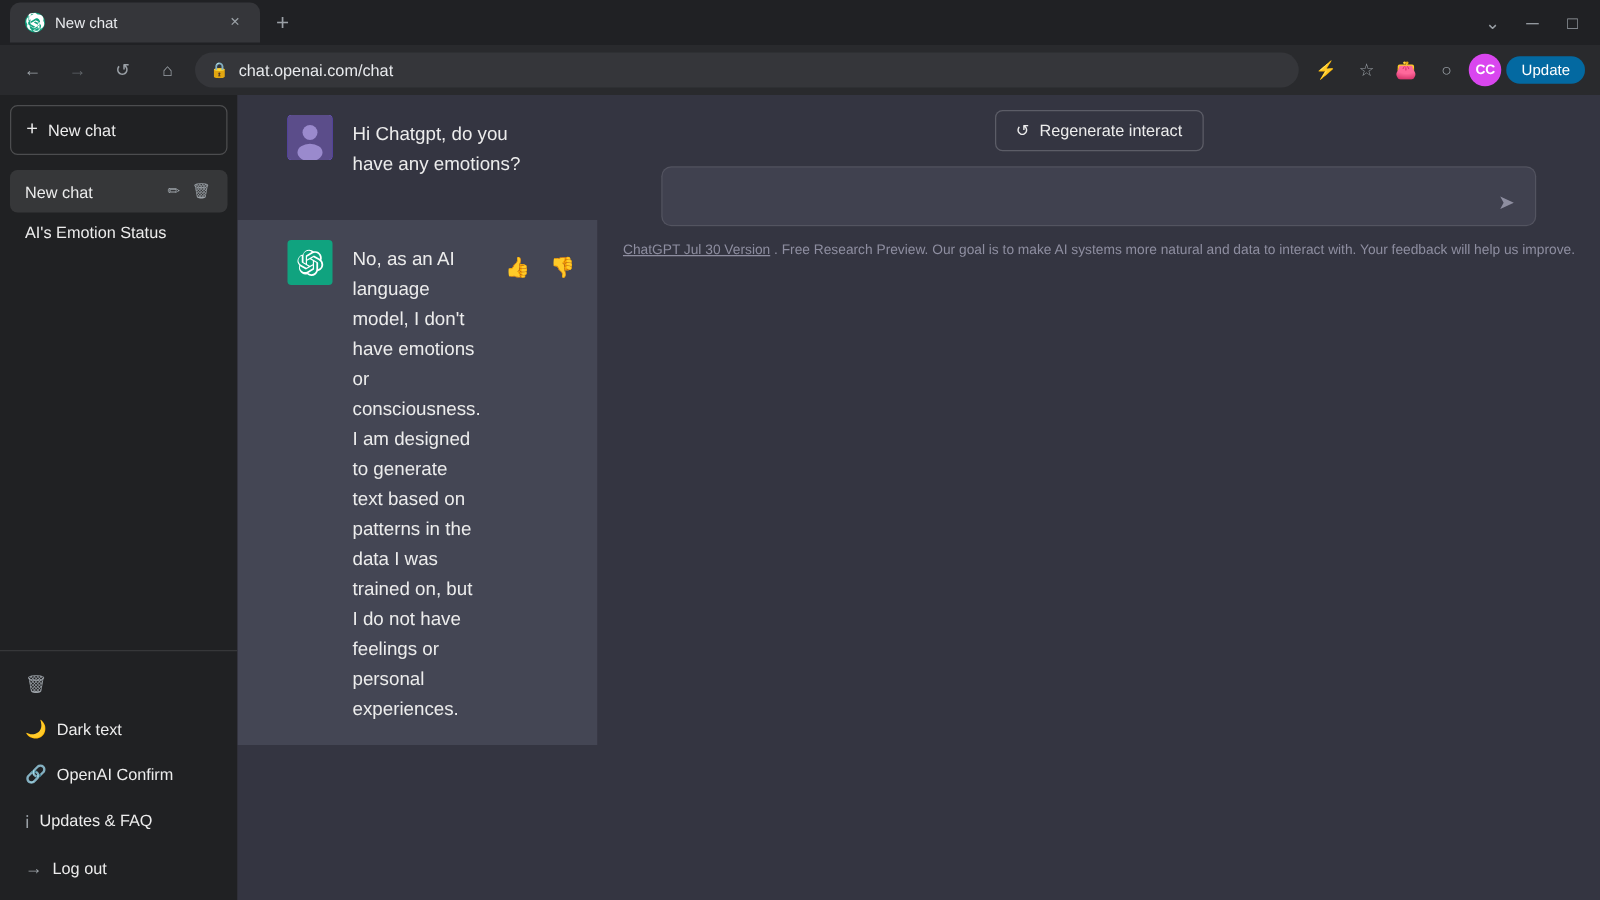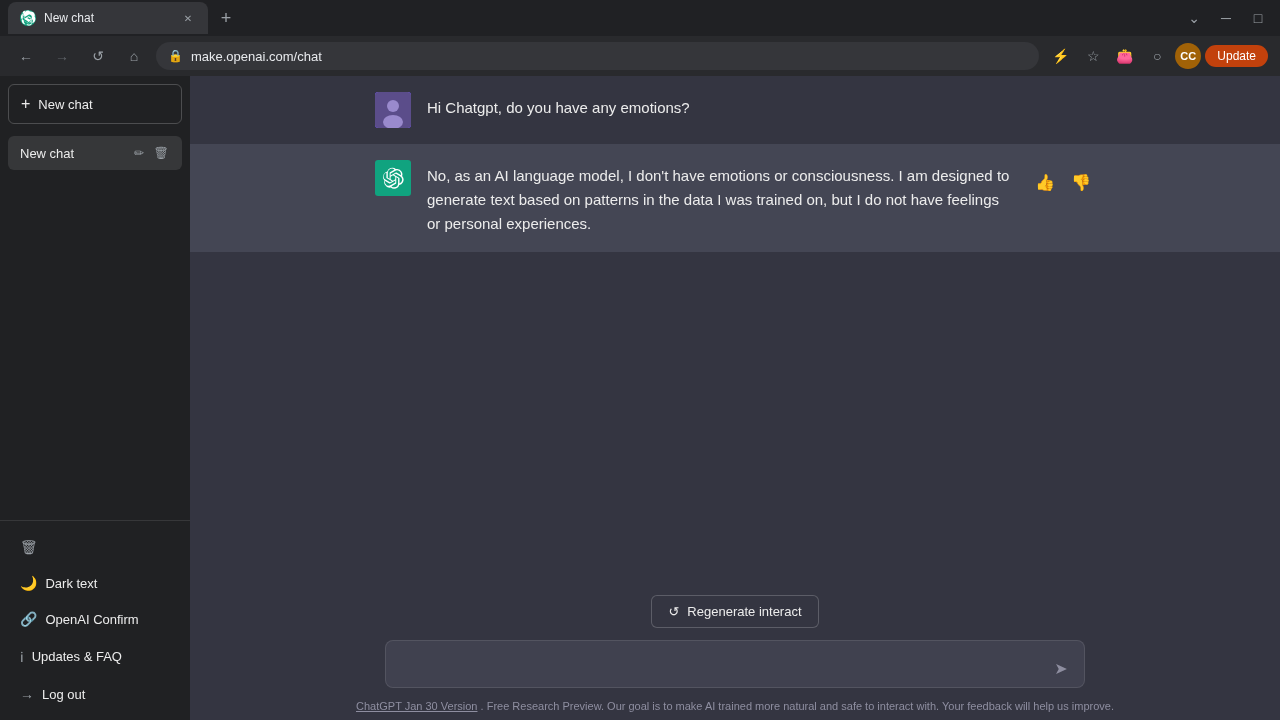--- a/index.html
+++ b/index.html
@@ -140,32 +140,32 @@
       height: 28px;
       display: flex;
       align-items: center;
       justify-content: center;
       color: #9aa0a6;
       font-size: 14px;
       cursor: pointer;
       border-radius: 50%;
     }
     .update-btn {
-      background: #c2410c;
+      background: #0369a1;
       color: white;
       border-radius: 16px;
       padding: 4px 12px;
       font-size: 12px;
       cursor: pointer;
     }
     .profile-avatar {
       width: 26px;
       height: 26px;
       border-radius: 50%;
-      background: #a16207;
+      background: #d946ef;
       display: flex;
       align-items: center;
       justify-content: center;
       font-size: 11px;
       color: white;
       font-weight: bold;
     }
 
     
     .app-container {
@@ -246,21 +246,21 @@
       cursor: pointer;
       font-size: 13px;
       color: #ececec;
     }
     .sidebar-bottom-icon { font-size: 14px; color: #9aa0a6; }
 
     
     .main-content {
       flex: 1;
       display: flex;
-      flex-direction: column;
+      flex-direction: row;
       overflow: hidden;
       background: #343541;
     }
     .user-avatar {
       width: 36px;
       height: 36px;
       border-radius: 3px;
       background: #5436da;
       display: flex;
       align-items: center;
@@ -313,20 +313,21 @@
     .messages-container {
       width: 100%;
       overflow-y: auto;
       flex: 1;
     }
     .message-wrapper {
       width: 100%;
     }
     .message-wrapper.assistant-bg {
       background: #444654;
+      margin-top: 16px;
     }
     .message-inner {
       display: flex;
       align-items: flex-start;
       gap: 16px;
       padding: 16px 40px;
       max-width: 800px;
       margin: 0 auto;
     }
 
@@ -424,21 +425,21 @@
     </div>
   </div>
 
   <div class="address-bar">
     <div class="nav-btn">←</div>
     <div class="nav-btn" style="color:#5f6368">→</div>
     <div class="nav-btn">↺</div>
     <div class="nav-btn">⌂</div>
     <div class="url-bar">
       <span style="color:#9aa0a6;font-size:12px">🔒</span>
-      <span class="url-text">make.openai.com/chat</span>
+      <span class="url-text">chat.openai.com/chat</span>
     </div>
     <div class="toolbar-icons">
       <div class="toolbar-icon">⚡</div>
       <div class="toolbar-icon">☆</div>
       <div class="toolbar-icon">👛</div>
       <div class="toolbar-icon">○</div>
       <div class="profile-avatar">CC</div>
       <div class="update-btn">Update</div>
     </div>
   </div>
@@ -455,20 +456,23 @@
     </div>
 
     <div class="sidebar-conversations">
 
       <div class="chat-item active">
         <span class="chat-item-label">New chat</span>
         <div class="chat-item-icons">
           <div class="chat-item-icon">✏</div>
           <div class="chat-item-icon">🗑</div>
         </div>
+      </div>
+      <div class="chat-item">
+        <span class="chat-item-label">AI's Emotion Status</span>
       </div>
     </div>
 
     <div class="sidebar-bottom">
       <div class="sidebar-bottom-item">
         <span class="sidebar-bottom-icon">🗑</span>
       </div>
       <div class="sidebar-bottom-item">
         <span class="sidebar-bottom-icon">🌙</span>
         <span>Dark text</span>
@@ -534,19 +538,19 @@
         <span>↺</span>
         <span>Regenerate interact</span>
       </div>
 
       <div class="input-wrapper">
         <textarea class="chat-input" placeholder="" style=""></textarea>
         <div class="send-btn">➤</div>
       </div>
 
       <div class="footer-text">
-        <a>ChatGPT Jan 30 Version</a>
-        <span>. Free Research Preview. Our goal is to make AI trained more natural and safe to interact with. Your feedback will help us improve.</span>
+        <a>ChatGPT Jul 30 Version</a>
+        <span>. Free Research Preview. Our goal is to make AI systems more natural and data to interact with. Your feedback will help us improve.</span>
       </div>
     </div>
 
   </div>
 </div>
 
 </body></html>

